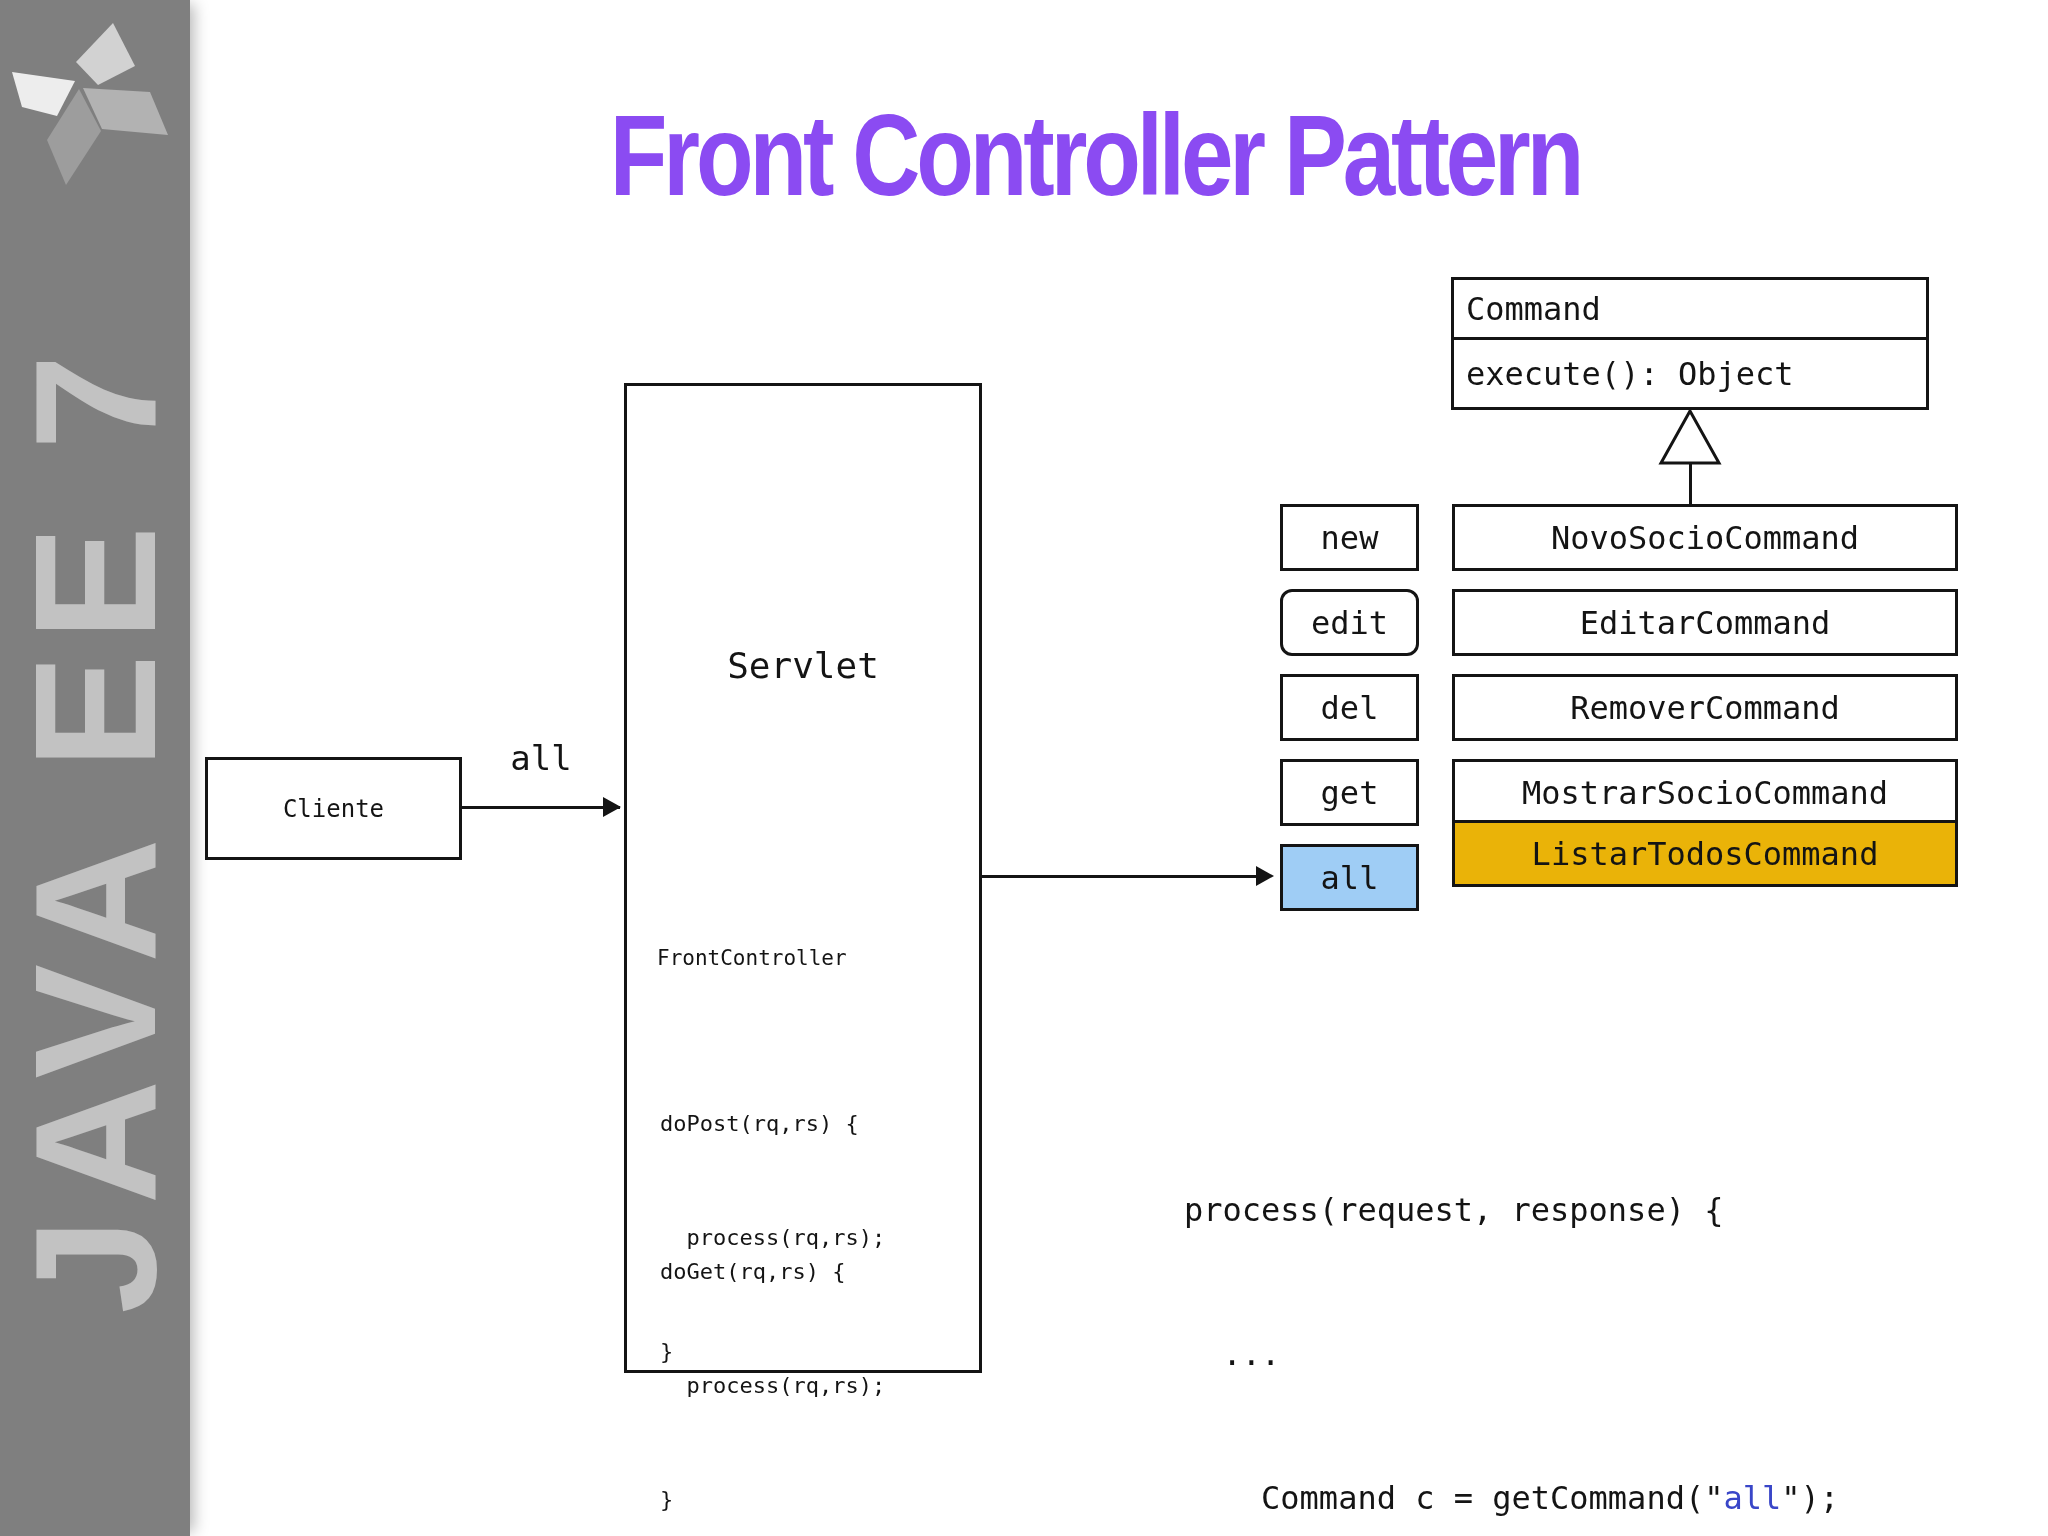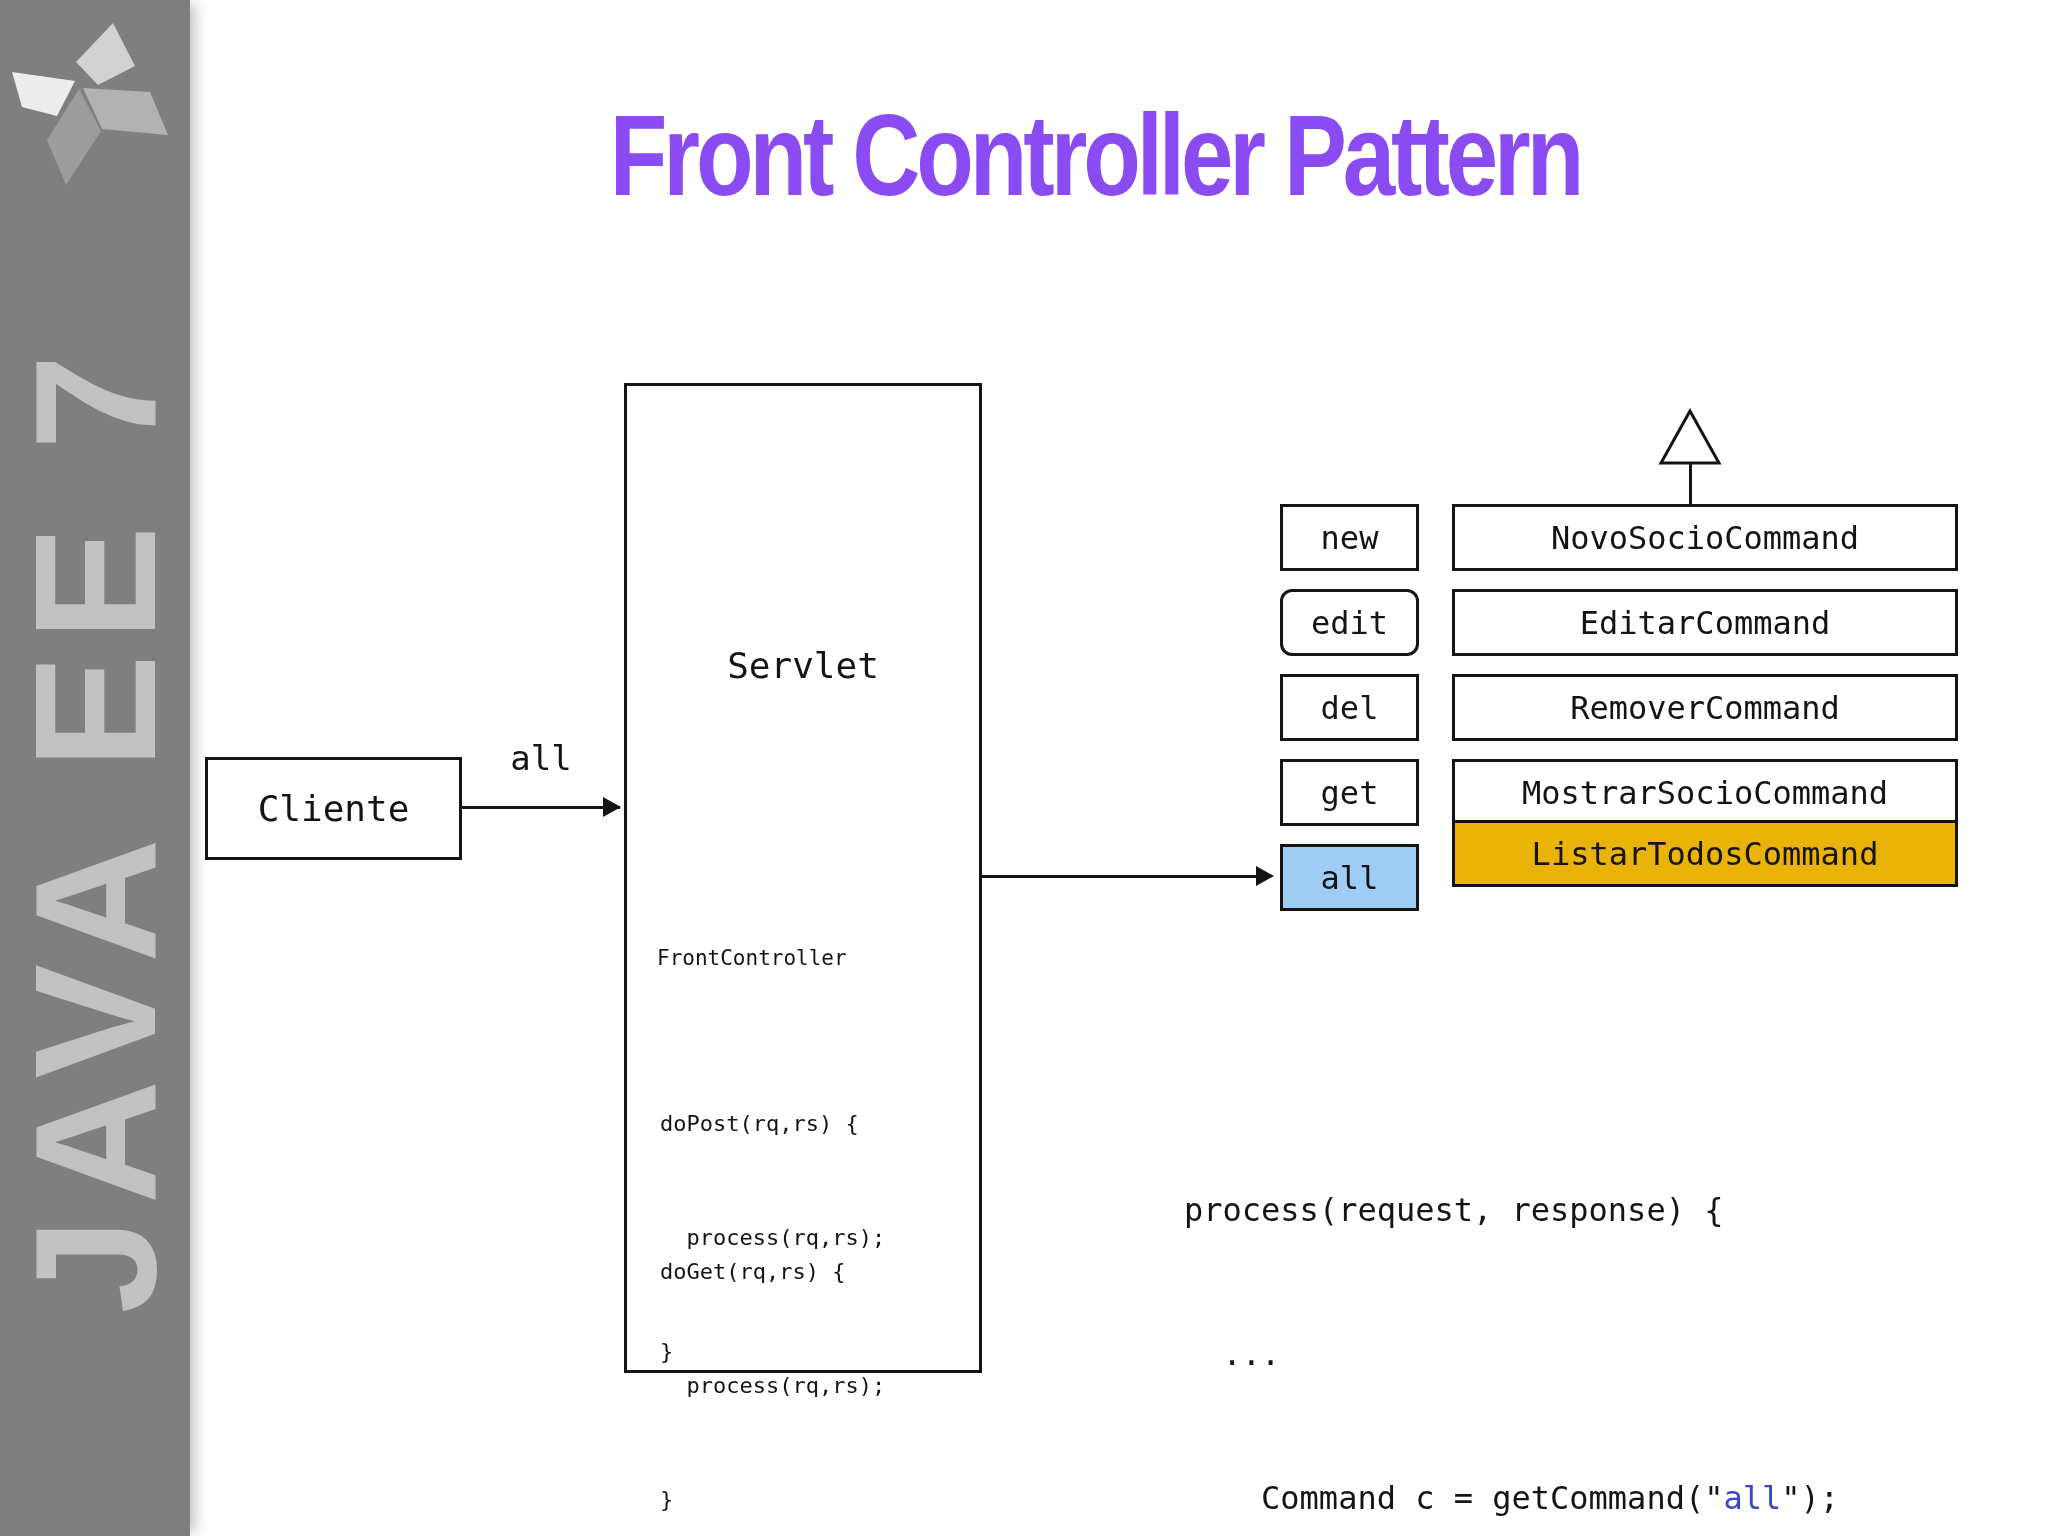--- a/index.html
+++ b/index.html
@@ -21,21 +21,21 @@
   .title { position:absolute; left:330px; top:86px; width:1530px; text-align:center;
            font-weight:bold; font-size:115px; line-height:138px; letter-spacing:-5px;
            transform:scaleX(.82); transform-origin:50% 50%; white-space:nowrap; }
 
   
   .ubox { position:absolute; background:#fff; border:3px solid #141414;
           display:flex; align-items:center; justify-content:center;
           font-family:"DejaVu Sans Mono","Liberation Mono",monospace; color:#141414; }
   .mono { font-family:"DejaVu Sans Mono","Liberation Mono",monospace; color:#141414; }
 
-  .cliente-box { left:205px; top:757px; width:257px; height:103px; font-size:36px; }
+  .cliente-box { left:205px; top:757px; width:257px; height:103px; font-size:24px; }
   .servlet-box { left:624px; top:383px; width:358px; height:990px; }
   .servlet-label { position:absolute; left:0; top:256px; width:100%; text-align:center;
                    font-size:36px; line-height:48px; }
   .fc-label { position:absolute; left:30px; top:550px; font-size:21px; line-height:44px; }
   .inner-code { position:absolute; left:33px; font-size:22px; line-height:38px; white-space:pre; }
 
   .cmd-class { left:1451px; top:277px; width:478px; height:133px; flex-direction:column;
                align-items:stretch; justify-content:flex-start; font-size:32px; }
   .cmd-name   { height:60px; border-bottom:3px solid #141414; display:flex; align-items:center; padding-left:12px; }
   .cmd-method { flex:1; display:flex; align-items:center; padding-left:12px; }
@@ -89,20 +89,24 @@
     <div class="inner-code mono" style="top:791px;">
       <div>doGet(rq,rs) {</div>
       <div>  process(rq,rs);</div>
       <div>}</div>
     </div>
   </div>
 
   <div class="hline" style="left:982px; top:875px; width:278px;"></div>
   <div class="arrowhead" style="left:1256px; top:866px;"></div>
 
+  <div class="ubox cmd-class">
+    <div class="cmd-name">Command</div>
+    <div class="cmd-method">execute(): Object</div>
+  </div>
 
   <svg style="position:absolute; left:1658px; top:408px;" width="64" height="58" viewBox="0 0 64 58">
     <polygon points="32,3 3,55 61,55" fill="#ffffff" stroke="#141414" stroke-width="3"></polygon>
   </svg>
   <div class="vline" style="left:1689px; top:463px; height:43px;"></div>
 
   <div class="ubox key-box" style="top:504px;">
     <span>new</span>
   </div>
   <div class="ubox cmdrow-box" style="top:504px;">

